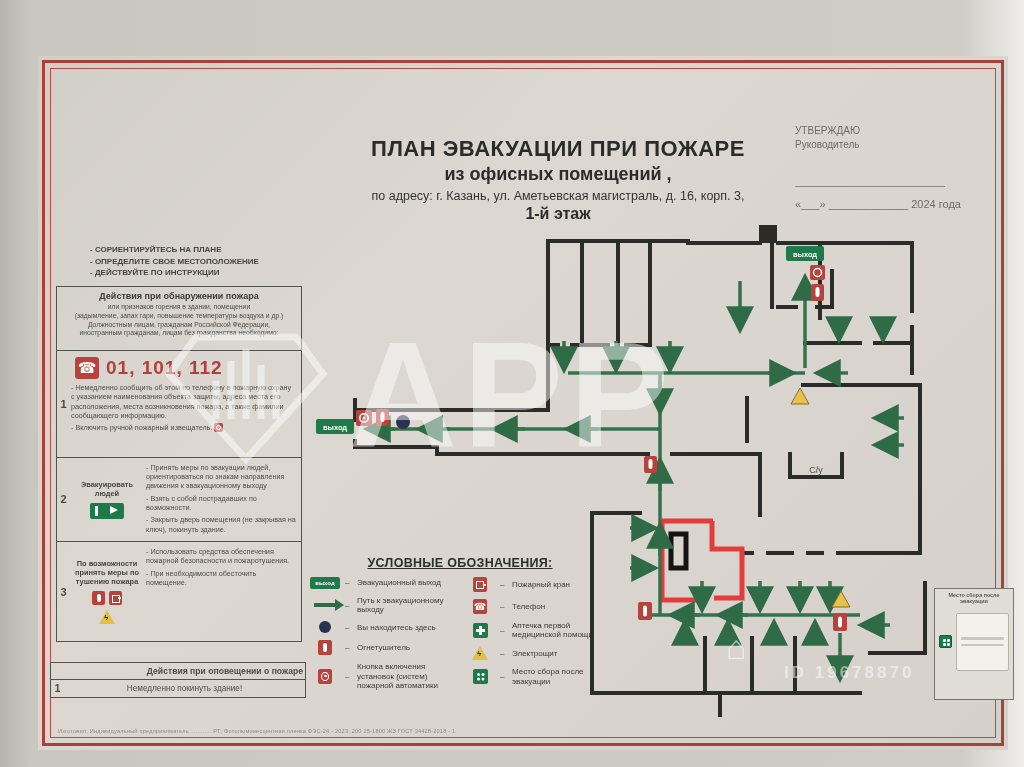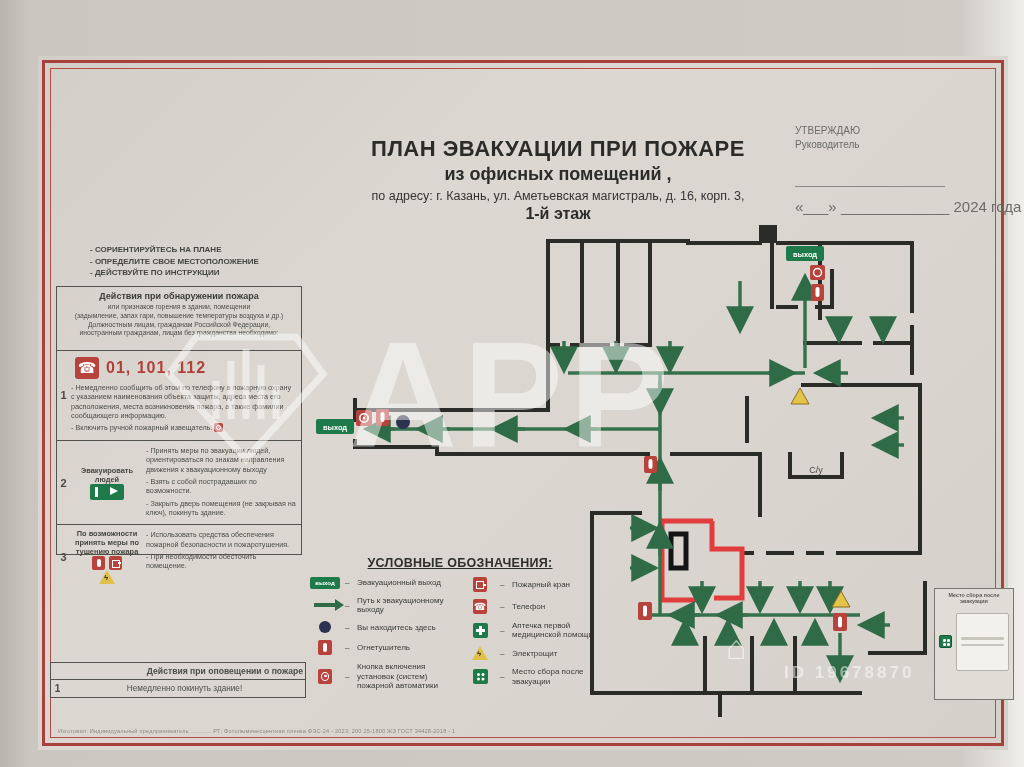--- a/index.html
+++ b/index.html
@@ -8,56 +8,56 @@
     background:linear-gradient(90deg,#b7b4ae 0,#cac7c1 30px,#cfccc6 960px,#e9e7e3 1010px,#f0efec 1024px); }
   .poster { position:absolute; left:38px; top:56px; width:970px; height:694px;
     background:linear-gradient(135deg,#d2cfc8 0%,#dcd8d1 35%,#d9d5ce 70%,#d5d1ca 100%); }
   .frame-outer { position:absolute; inset:4px; border:3px solid #a8403c; pointer-events:none; }
   .frame-inner { position:absolute; inset:12px; border:1.5px solid #b44b45; pointer-events:none; }
   .abs { position:absolute; }
 
   
   .approve { left:757px; top:68px; width:215px; font-size:10px; color:#6b6b68; line-height:1.35; }
   .approve .sig { margin-top:26px; border-bottom:1px solid #8a8a86; width:150px; height:10px; }
-  .approve .date { margin-top:10px; font-size:15px; white-space:nowrap; }
+  .approve .date { margin-top:10px; font-size:11px; white-space:nowrap; }
 
   
   .title-block { left:200px; top:80px; width:640px; text-align:center; color:#2b2b29; }
   .t1 { font-size:22px; font-weight:bold; letter-spacing:.5px; }
   .t2 { font-size:18px; font-weight:bold; margin-top:2px; }
   .t3 { font-size:12.5px; margin-top:4px; color:#333; }
   .t4 { font-size:16px; font-weight:bold; margin-top:2px; }
 
   
   .orient { left:52px; top:188px; width:230px; font-size:8px; font-weight:bold; color:#44443f; line-height:1.45; }
 
   
-  .acts { left:18px; top:230px; width:246px; height:269px; border:1.5px solid #53534e;
+  .acts { left:18px; top:230px; width:246px; height:356px; border:1.5px solid #53534e;
     display:flex; flex-direction:column; font-size:7.2px; color:#4c4c47; }
   .acts-sec { border-bottom:1.5px solid #53534e; display:flex; }
   .acts-sec:last-child { border-bottom:none; }
   .sec-head { flex-direction:column; text-align:center; padding:4px 6px 5px; }
   .sec-head .hb { font-size:9px; font-weight:bold; color:#3c3c37; margin-bottom:2px; }
   .sec-head .hs { font-size:6.8px; line-height:1.3; }
   .numcol { width:13px; flex:0 0 13px; display:flex; align-items:center; justify-content:center;
     font-size:11px; font-weight:bold; color:#4a4a45; }
   .sec-body { flex:1; padding:4px 5px 4px 1px; }
   .phone-row { display:flex; align-items:center; gap:7px; margin:2px 0 4px 4px; }
   .phone-ic { width:24px; height:22px; background:#b8423c; border-radius:3px; color:#fff;
     font-size:15px; display:flex; align-items:center; justify-content:center; }
-  .phones { font-size:16px; font-weight:bold; color:#b2403a; letter-spacing:1px; }
+  .phones { font-size:19px; font-weight:bold; color:#b2403a; letter-spacing:1px; }
   .blist { list-style:none; }
   .blist li { margin:0 0 3px 0; line-height:1.3; }
   .blist li::before { content:"- "; }
   .mini-ic { display:inline-block; width:9px; height:9px; background:#b8423c; border-radius:2px;
     vertical-align:-2px; position:relative; }
   .mini-ic::after { content:""; position:absolute; inset:2px; border:1.2px solid #fff; border-radius:50%; }
   .split { display:flex; flex:1; }
   .lblcol { flex:0 0 74px; display:flex; flex-direction:column; align-items:center; justify-content:center;
-    padding:4px 2px; text-align:center; font-size:7.4px; font-weight:bold; color:#45453f; }
+    gap:5px; padding:4px 2px; text-align:center; font-size:7.4px; font-weight:bold; color:#45453f; }
   .itemcol { flex:1; padding:5px 4px 4px 2px; }
   .exit-ic { width:34px; height:16px; background:#1e7a4b; border-radius:2px; position:relative; }
   .exit-ic::before { content:""; position:absolute; left:5px; top:3px; width:3px; height:10px; background:#fff; }
   .exit-ic::after { content:""; position:absolute; right:6px; top:3.5px;
     border-left:8px solid #fff; border-top:4.5px solid transparent; border-bottom:4.5px solid transparent; }
   .icrow { display:flex; gap:4px; }
   .sq-red { width:13px; height:14px; background:#b8423c; border-radius:2px; position:relative; }
   .sq-red.ext::after { content:""; position:absolute; left:4.5px; top:3px; width:4px; height:8px;
     background:#fff; border-radius:2px; }
   .sq-red.hyd::after { content:""; position:absolute; left:3px; top:3.5px; width:6px; height:6px;

